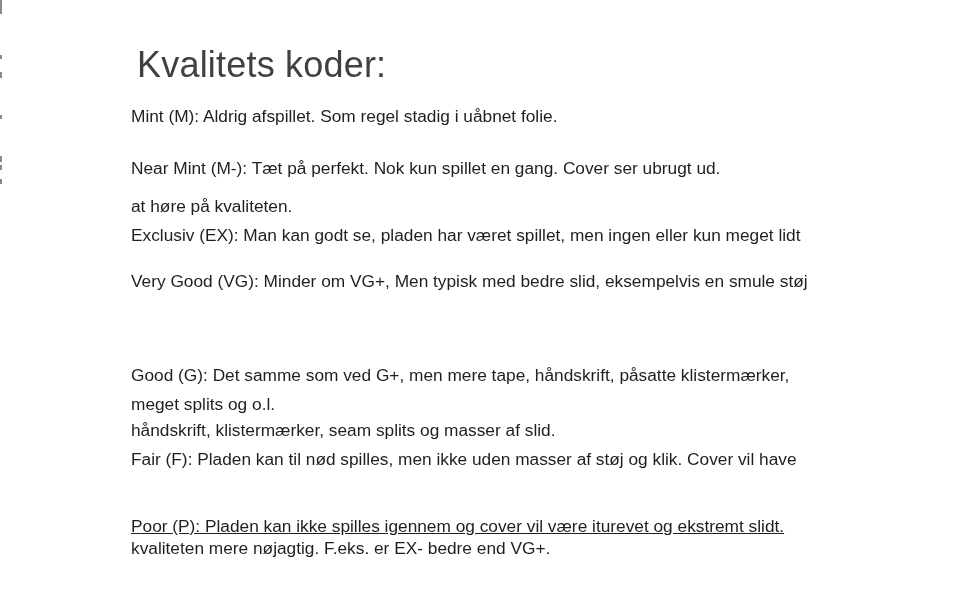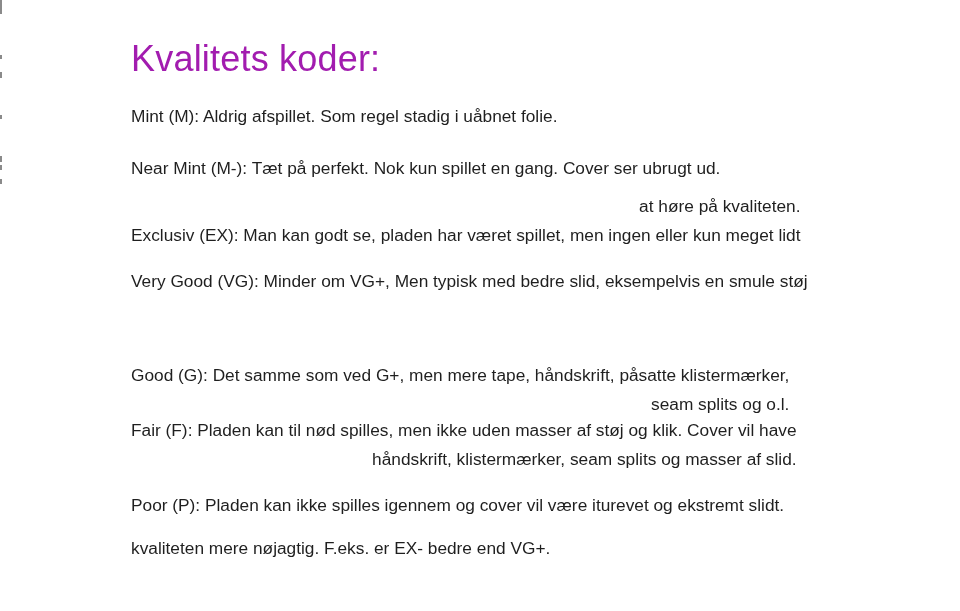--- a/index.html
+++ b/index.html
@@ -24,37 +24,37 @@
     .page {
       position: absolute;
       left: 131px;
       top: 0;
       width: 800px;
     }
     .title {
       position: absolute;
       left: 0;
       top: 38px;
-      margin: 0;
+      margin: 6px;
       font-size: 36px;
       font-weight: normal;
-      color: #a21caf;
+      color: #404040;
       letter-spacing: 0.2px;
       white-space: nowrap;
     }
     .entry {
       position: absolute;
       left: 0;
       margin: 0;
       font-size: 17.3px;
       line-height: 29px;
       color: #1f1f1f;
       white-space: nowrap;
     }
-    .entry .line { display: block; text-align: right; }
+    .entry .line { display: block; }
   </style>
 </head>
 <body>
 
 <div class="edge-mark" style="top:0;height:14px;"></div>
 <div class="edge-mark" style="top:55px;height:4px;"></div>
 <div class="edge-mark" style="top:72px;height:6px;"></div>
 <div class="edge-mark" style="top:115px;height:4px;"></div>
 <div class="edge-mark" style="top:156px;height:6px;"></div>
 <div class="edge-mark" style="top:165px;height:5px;"></div>
@@ -75,28 +75,28 @@
     <span class="line">at høre på kvaliteten.</span>
     <span class="line">Exclusiv (EX): Man kan godt se, pladen har været spillet, men ingen eller kun meget lidt</span>
   </p>
 
   <p class="entry" style="top:267px;">
     <span class="line">Very Good (VG): Minder om VG+, Men typisk med bedre slid, eksempelvis en smule støj</span>
   </p>
 
   <p class="entry" style="top:361px;">
     <span class="line">Good (G): Det samme som ved G+, men mere tape, håndskrift, påsatte klistermærker,</span>
-    <span class="line">seam splits og o.l.</span>
+    <span class="line">meget splits og o.l.</span>
   </p>
 
   <p class="entry" style="top:416px;">
+    <span class="line">håndskrift, klistermærker, seam splits og masser af slid.</span>
     <span class="line">Fair (F): Pladen kan til nød spilles, men ikke uden masser af støj og klik. Cover vil have</span>
-    <span class="line">håndskrift, klistermærker, seam splits og masser af slid.</span>
   </p>
 
-  <p class="entry" style="top:491px;">
+  <p class="entry" style="top:512px;text-decoration:underline;">
     <span class="line">Poor (P): Pladen kan ikke spilles igennem og cover vil være iturevet og ekstremt slidt.</span>
   </p>
 
   <p class="entry" style="top:534px;">
     <span class="line">kvaliteten mere nøjagtig. F.eks. er EX- bedre end VG+.</span>
   </p>
 </div>
 
 </body></html>

